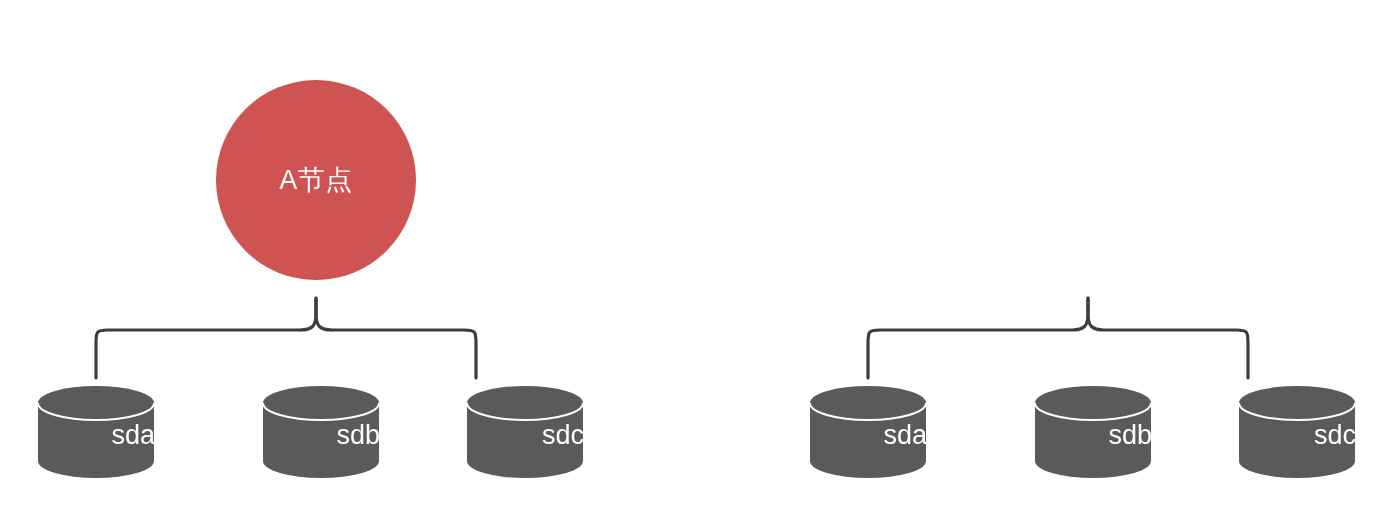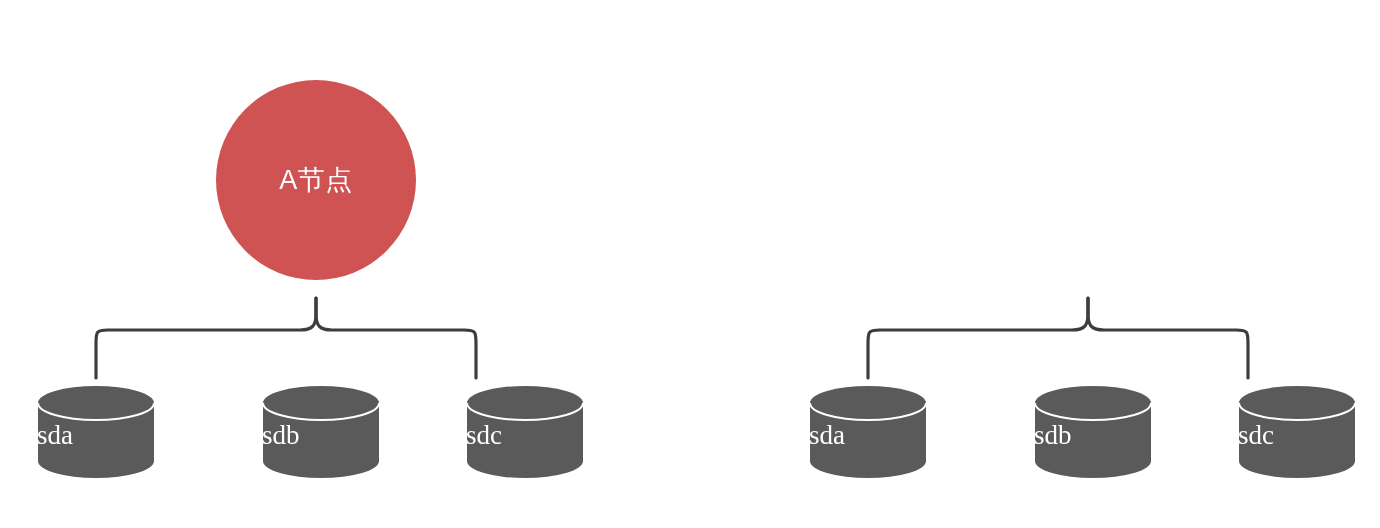--- a/index.html
+++ b/index.html
@@ -57,24 +57,24 @@
   .disk-svg {
     position: absolute;
     left: 0;
     top: 0;
   }
   .disk-label {
     position: absolute;
     left: 0;
     right: 0;
     top: 36px;
-    text-align: left;
+    text-align: right;
     color: #ffffff;
     font-size: 27px;
-    font-family: Liberation Serif, serif;
+    font-family: Liberation Sans, sans-serif;
     line-height: 1;
     white-space: nowrap;
     pointer-events: none;
   }
 </style>
 </head>
 <body>
 
 <div id="canvas">
 

